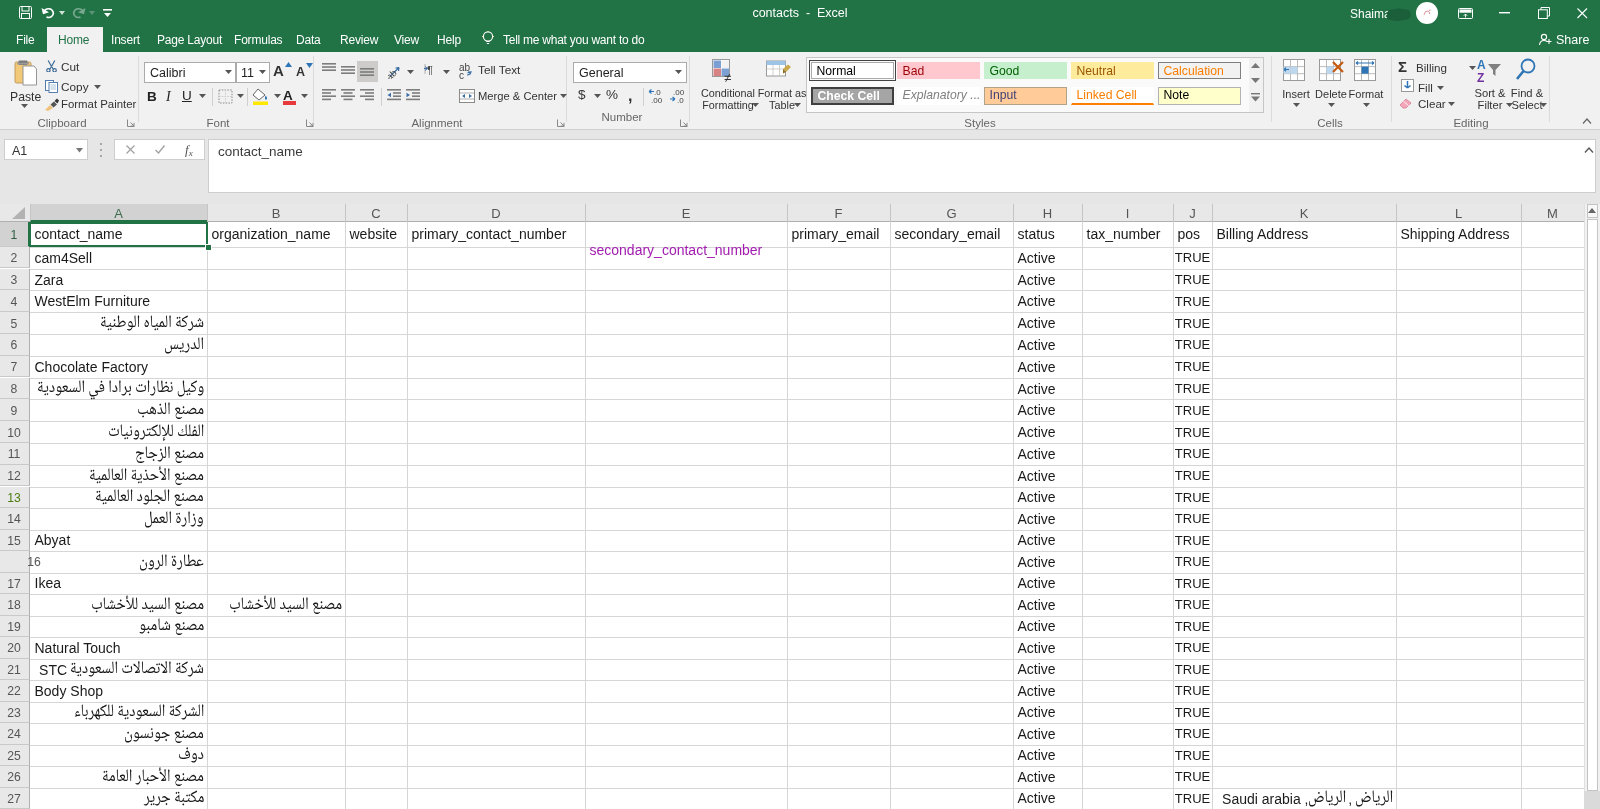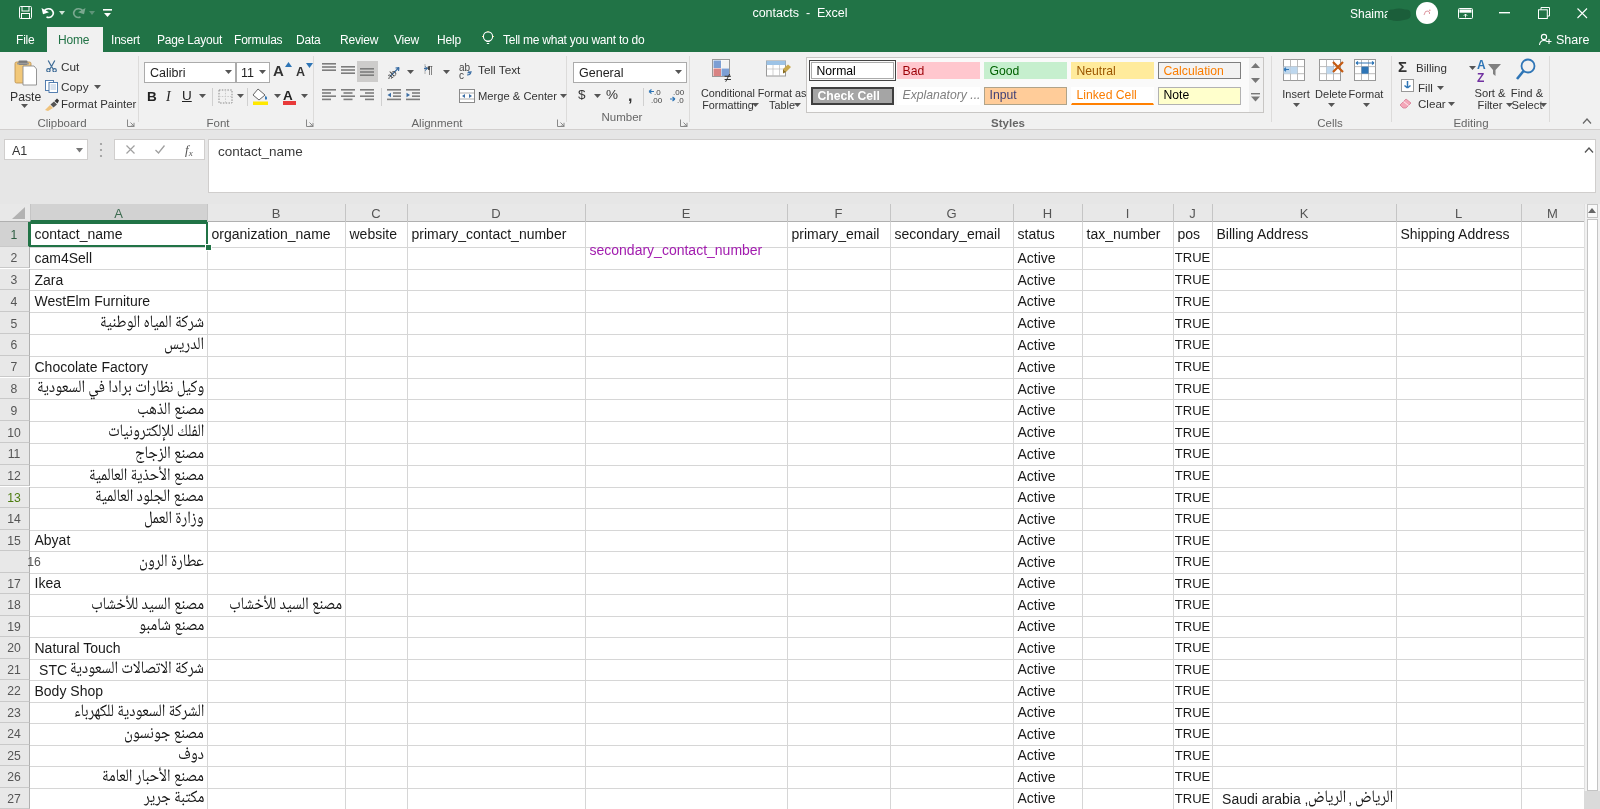--- a/index.html
+++ b/index.html
@@ -113,21 +113,21 @@
     <div style="position:absolute;left:312.5px;top:56px;width:1px;height:66px;background:#dcdbda;"></div>
     <div style="position:absolute;left:566px;top:56px;width:1px;height:66px;background:#dcdbda;"></div>
     <div style="position:absolute;left:688.5px;top:56px;width:1px;height:66px;background:#dcdbda;"></div>
     <div style="position:absolute;left:1270.5px;top:56px;width:1px;height:66px;background:#dcdbda;"></div>
     <div style="position:absolute;left:1391px;top:56px;width:1px;height:66px;background:#dcdbda;"></div>
     <div style="position:absolute;left:1549px;top:56px;width:1px;height:66px;background:#dcdbda;"></div>
     <div style="position:absolute;left:17px;top:118px;width:90px;font-size:11.5px;color:#666;white-space:nowrap;line-height:1;text-align:center;">Clipboard</div>
     <div style="position:absolute;left:173px;top:118px;width:90px;font-size:11.5px;color:#666;white-space:nowrap;line-height:1;text-align:center;">Font</div>
     <div style="position:absolute;left:392px;top:118px;width:90px;font-size:11.5px;color:#666;white-space:nowrap;line-height:1;text-align:center;">Alignment</div>
     <div style="position:absolute;left:577px;top:112px;width:90px;font-size:11.5px;color:#666;white-space:nowrap;line-height:1;text-align:center;">Number</div>
-    <div style="position:absolute;left:935px;top:118px;width:90px;font-size:11.5px;color:#666;white-space:nowrap;line-height:1;text-align:right;font-weight:bold;">Styles</div>
+    <div style="position:absolute;left:935px;top:118px;width:90px;font-size:11.5px;color:#666;white-space:nowrap;line-height:1;text-align:center;">Styles</div>
     <div style="position:absolute;left:1285px;top:118px;width:90px;font-size:11.5px;color:#666;white-space:nowrap;line-height:1;text-align:center;">Cells</div>
     <div style="position:absolute;left:1426px;top:118px;width:90px;font-size:11.5px;color:#666;white-space:nowrap;line-height:1;text-align:center;">Editing</div>
     <div style="position:absolute;left:127px;top:119px;width:9px;height:9px;">
       <svg width="9" height="9" viewBox="0 0 9 9">
         <path d="M0.5 0.5 L0.5 7.5 L7.5 7.5" fill="none" stroke="#888"></path>
         <path d="M3.5 3.5 L7 7 M7 7 L7 3.8 M7 7 L3.8 7" stroke="#888" fill="none"></path>
       </svg>
     </div>
     <div style="position:absolute;left:306px;top:119px;width:9px;height:9px;">
       <svg width="9" height="9" viewBox="0 0 9 9">

